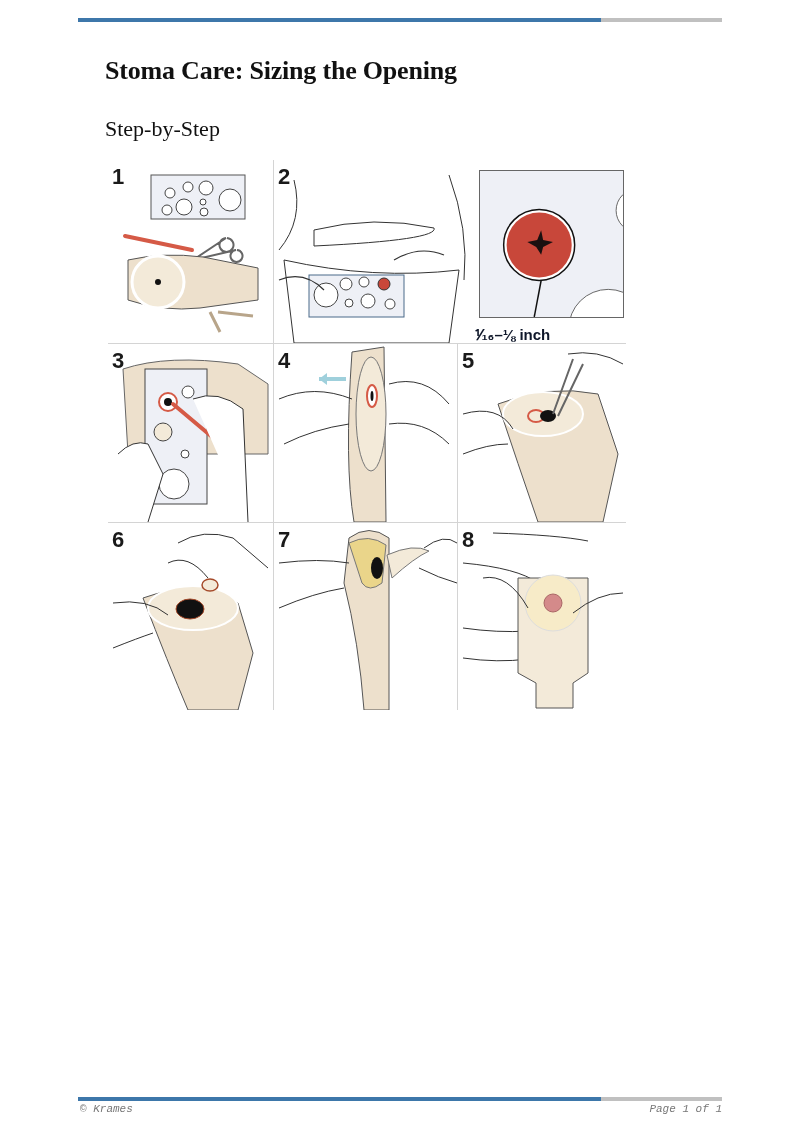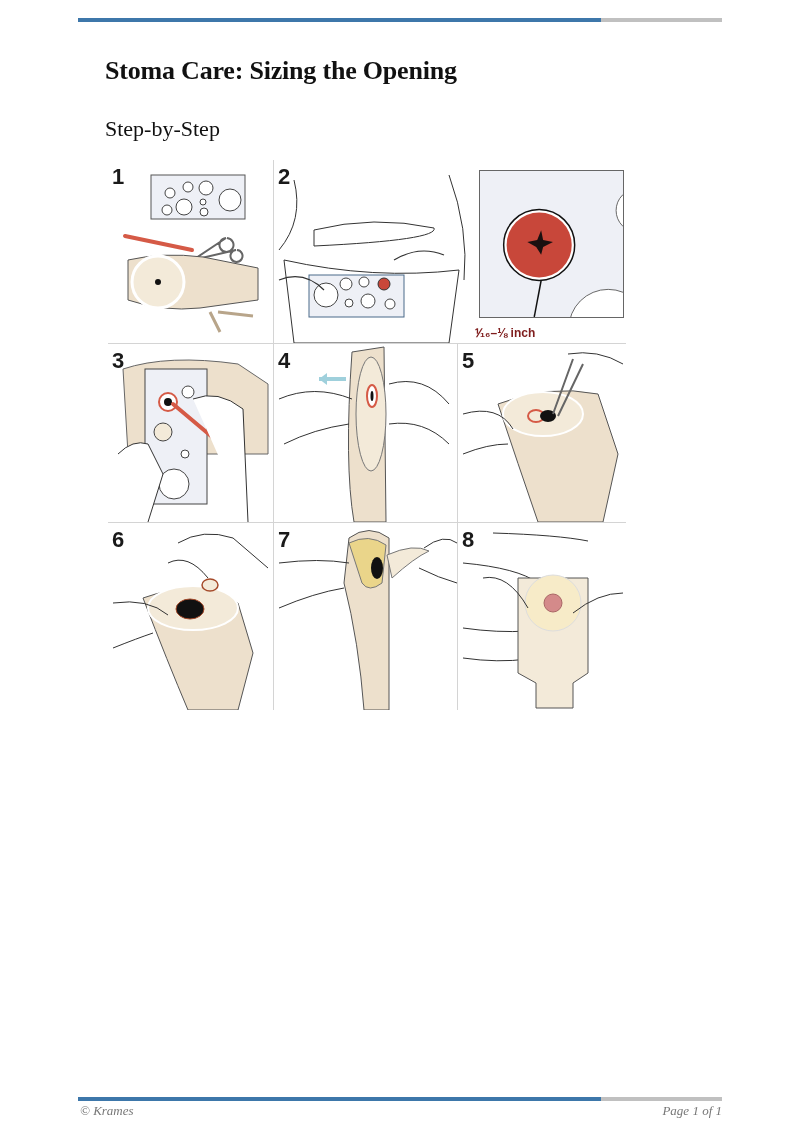--- a/index.html
+++ b/index.html
@@ -15,23 +15,23 @@
   .title { position: absolute; left: 105px; top: 56px; font-size: 26px; font-weight: bold; letter-spacing: -0.2px; }
   .subtitle { position: absolute; left: 105px; top: 116px; font-size: 22px; font-weight: normal; }
 
   .figure { position: absolute; left: 108px; top: 160px; width: 518px; height: 550px; }
   .panel { position: absolute; overflow: hidden; background: #fff; }
   .num { position: absolute; left: 4px; top: 4px; font-family: "Liberation Sans", sans-serif; font-weight: bold; font-size: 22px; color: #1a1a1a; z-index: 2; }
   .panel svg { position: absolute; left: 0; top: 0; width: 100%; height: 100%; }
   .vline { position: absolute; width: 1px; background: #d4d4d4; }
   .hline { position: absolute; height: 1px; background: #d4d4d4; }
 
-  .caption { position: absolute; left: 367px; top: 164px; font-family: "Liberation Sans", sans-serif; font-weight: bold; font-size: 12px; color: #7f1d1d; z-index: 3; }
+  .caption { position: absolute; left: 367px; top: 164px; font-family: "Liberation Sans", sans-serif; font-weight: bold; font-size: 15px; color: #0f172a; z-index: 3; }
 
-  .footer-left, .footer-right { position: absolute; top: 1103px; font-family: Liberation Serif, serif; font-size: 13px; font-style: italic; color: #777; }
+  .footer-left, .footer-right { position: absolute; top: 1103px; font-family: Liberation Mono, monospace; font-size: 11px; font-style: italic; color: #777; }
   .footer-left { left: 80px; }
   .footer-right { right: 78px; text-align: right; }
 </style>
 </head>
 <body>
 
 <div class="rule top">
   <div class="blue" style="background:#3d77aa"></div>
   <div class="gray" style="background:#c0c0c0"></div>
 </div>

